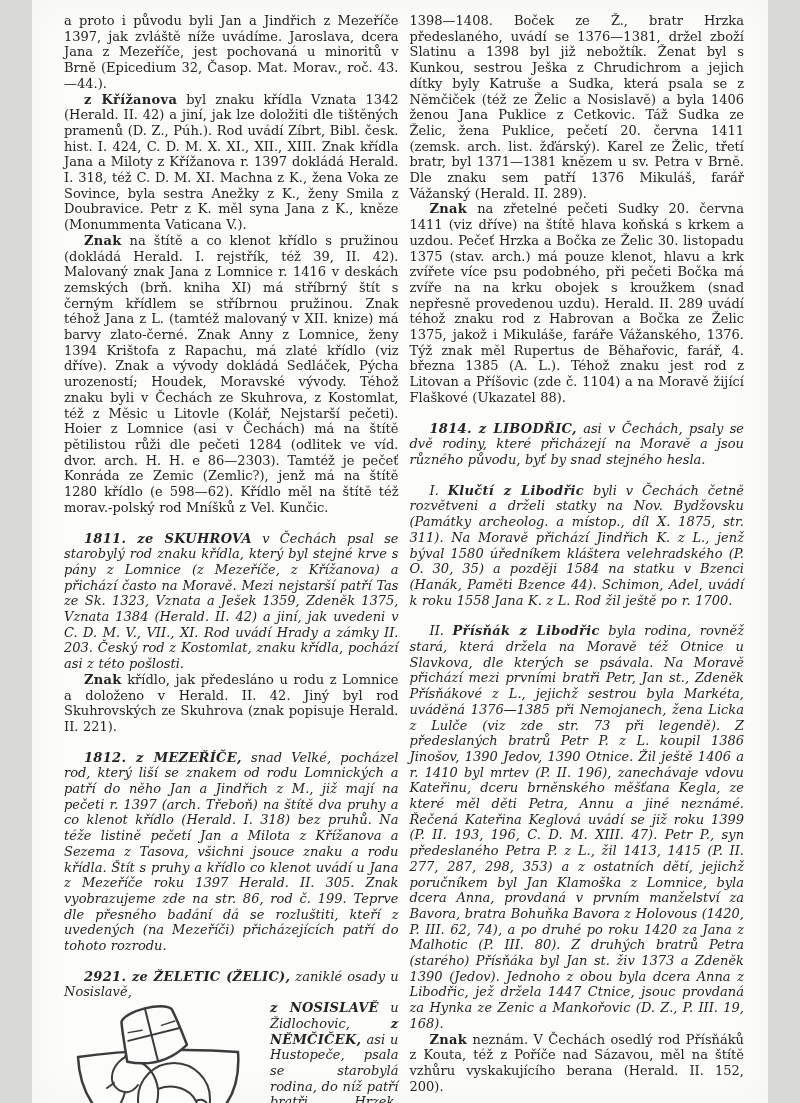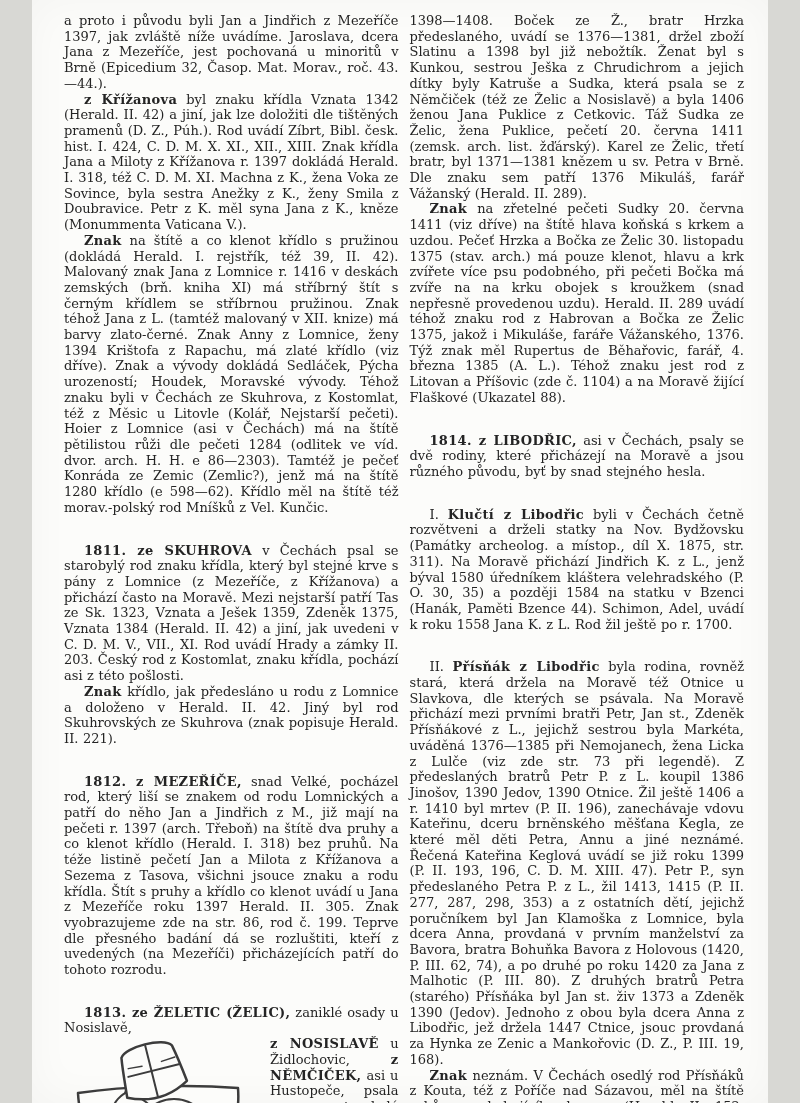--- a/index.html
+++ b/index.html
@@ -14,21 +14,21 @@
   }
   .cols{display:flex;gap:11px;}
   .col{width:367px;}
   .para{
     margin:0;text-align:justify;
     font-size:13px;line-height:15.7px;
     hyphens:auto;-webkit-hyphens:auto;
     word-spacing:0.4px;
   }
   .indent{text-indent:20px;}
-  .sect{margin-top:27px;}
+  .sect{margin-top:15px;font-style:italic;}
   .para b{font-weight:700;letter-spacing:0.3px;}
   .arms-float{
     float:left;width:196px;margin:3px 10px 2px 0;
   }
   .arms-float svg{display:block;}
   .lead-line{margin:0;text-align:justify;font-size:13px;line-height:15.7px;}
   .body-after-lead{text-align:justify;}
 </style>
 </head>
 <body>
@@ -38,21 +38,21 @@
 
     <div class="col">
       <p class="para">a proto i původu byli Jan a Jindřich z Mezeříče 1397, jak zvláště níže uvádíme. Jaroslava, dcera Jana z Mezeříče, jest pochovaná u minoritů v Brně (Epicedium 32, Časop. Mat. Morav., roč. 43.—44.).</p>
       <p class="para indent"><b>z Křížanova</b> byl znaku křídla Vznata 1342 (Herald. II. 42) a jiní, jak lze doložiti dle tištěných pramenů (D. Z., Púh.). Rod uvádí Zíbrt, Bibl. česk. hist. I. 424, C. D. M. X. XI., XII., XIII. Znak křídla Jana a Miloty z Křížanova r. 1397 dokládá Herald. I. 318, též C. D. M. XI. Machna z K., žena Voka ze Sovince, byla sestra Anežky z K., ženy Smila z Doubravice. Petr z K. měl syna Jana z K., kněze (Monummenta Vaticana V.).</p>
       <p class="para indent"><b>Znak</b> na štítě a co klenot křídlo s pružinou (dokládá Herald. I. rejstřík, též 39, II. 42). Malovaný znak Jana z Lomnice r. 1416 v deskách zemských (brň. kniha XI) má stříbrný štít s černým křídlem se stříbrnou pružinou. Znak téhož Jana z L. (tamtéž malovaný v XII. knize) má barvy zlato-černé. Znak Anny z Lomnice, ženy 1394 Krištofa z Rapachu, má zlaté křídlo (viz dříve). Znak a vývody dokládá Sedláček, Pýcha urozeností; Houdek, Moravské vývody. Téhož znaku byli v Čechách ze Skuhrova, z Kostomlat, též z Měsic u Litovle (Kolář, Nejstarší pečeti). Hoier z Lomnice (asi v Čechách) má na štítě pětilistou růži dle pečeti 1284 (odlitek ve víd. dvor. arch. H. H. e 86—2303). Tamtéž je pečeť Konráda ze Zemic (Zemlic?), jenž má na štítě 1280 křídlo (e 598—62). Křídlo měl na štítě též morav.-polský rod Mníšků z Vel. Kunčic.</p>
       <p class="para indent sect"><b>1811. ze SKUHROVA</b> v Čechách psal se starobylý rod znaku křídla, který byl stejné krve s pány z Lomnice (z Mezeříče, z Křížanova) a přichází často na Moravě. Mezi nejstarší patří Tas ze Sk. 1323, Vznata a Ješek 1359, Zdeněk 1375, Vznata 1384 (Herald. II. 42) a jiní, jak uvedeni v C. D. M. V., VII., XI. Rod uvádí Hrady a zámky II. 203. Český rod z Kostomlat, znaku křídla, pochází asi z této pošlosti.</p>
       <p class="para indent"><b>Znak</b> křídlo, jak předesláno u rodu z Lomnice a doloženo v Herald. II. 42. Jiný byl rod Skuhrovských ze Skuhrova (znak popisuje Herald. II. 221).</p>
       <p class="para indent sect"><b>1812. z MEZEŘÍČE,</b> snad Velké, pocházel rod, který liší se znakem od rodu Lomnických a patří do něho Jan a Jindřich z M., již mají na pečeti r. 1397 (arch. Třeboň) na štítě dva pruhy a co klenot křídlo (Herald. I. 318) bez pruhů. Na téže listině pečetí Jan a Milota z Křížanova a Sezema z Tasova, všichni jsouce znaku a rodu křídla. Štít s pruhy a křídlo co klenot uvádí u Jana z Mezeříče roku 1397 Herald. II. 305. Znak vyobrazujeme zde na str. 86, rod č. 199. Teprve dle přesného badání dá se rozluštiti, kteří z uvedených (na Mezeříči) přicházejících patří do tohoto rozrodu.</p>
 
       <div class="para sect">
-        <p class="lead-line indent"><b>1813. ze ŽELETIC (ŽELIC),</b> zaniklé osady u Nosislavě,</p>
+        <p class="lead-line indent"><b>2921. ze ŽELETIC (ŽELIC),</b> zaniklé osady u Nosislavě,</p>
         <div class="body-after-lead">
           <div class="arms-float">
             <svg width="196" height="152" viewBox="0 0 192 152" fill="none" stroke="#3c3c3c" stroke-linecap="round" stroke-linejoin="round">
 
               <path d="M12,54 C62,47 122,45 172,49 C175,90 160,118 97,146 C36,126 14,96 12,54 Z" fill="#fcfcfa" stroke-width="2.5"></path>
 
               <circle cx="108" cy="96" r="36" stroke-width="2"></circle>
 
               <g stroke-width="2">
                 <path d="M64,52 C55,55 47,63 46,73 C45,81 51,88 59,89 C65,90 69,86 72,82"></path>

